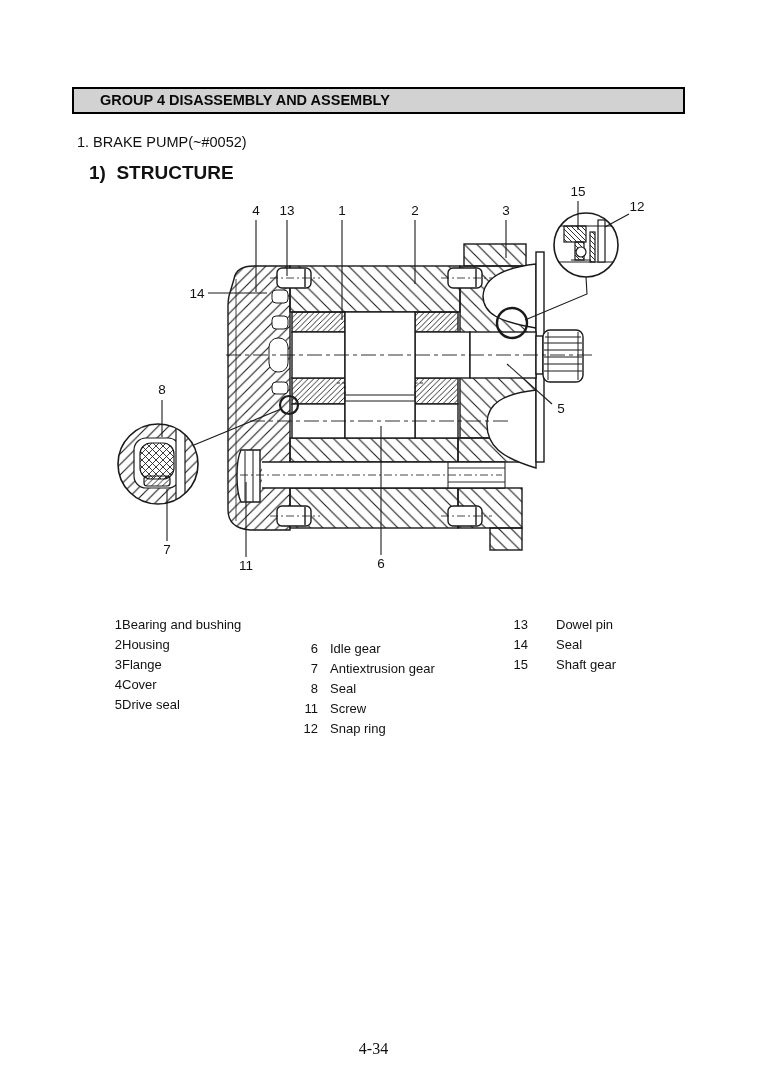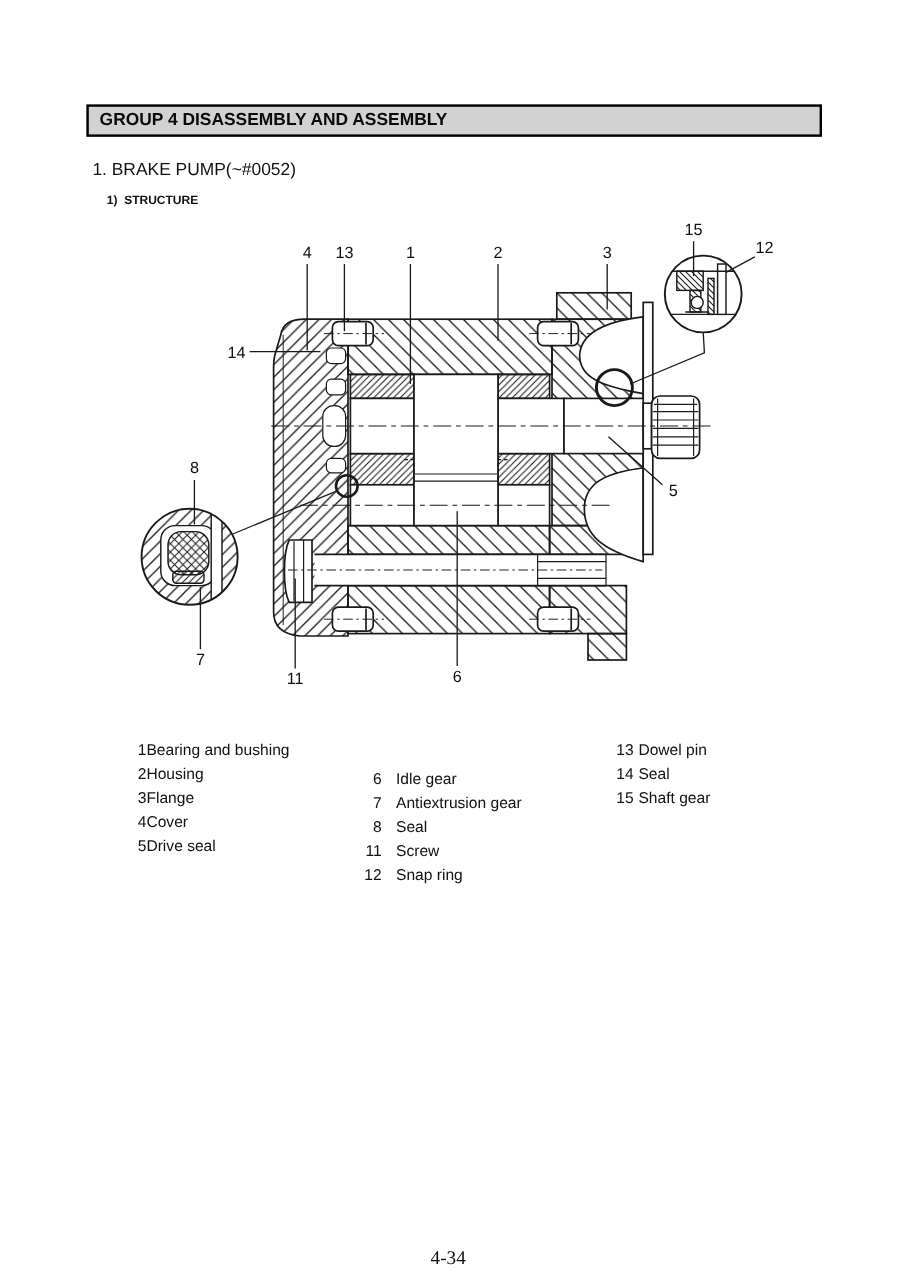--- a/index.html
+++ b/index.html
@@ -4,37 +4,37 @@
 <style>
   html,body{margin:0;padding:0;background:#ffffff;}
   body{
     width:769px;height:1069px;position:relative;overflow:hidden;
     font-family:"Liberation Sans","DejaVu Sans",sans-serif;color:#111;
   }
   .abs{position:absolute;}
   #header-bar{
     left:72px;top:87px;width:613px;height:27px;box-sizing:border-box;
     background:#d2d2d2;border:2px solid #000;
-    font-weight:bold;font-size:14.5px;line-height:23px;padding-left:9px;
+    font-weight:bold;font-size:14.5px;line-height:23px;padding-left:26px;
     letter-spacing:0px;color:#0a0a0a;
   }
   #section-title{left:77px;top:134px;font-weight:normal;font-size:14.5px;}
-  #subsection-title{left:89px;top:162px;font-weight:bold;font-size:10px;white-space:pre;}
+  #subsection-title{left:89px;top:162px;font-weight:bold;font-size:19px;white-space:pre;}
   #diagram-wrap{left:100px;top:180px;width:570px;height:400px;}
   #legend{left:0;top:615px;width:769px;font-size:13px;}
   .legend-col{position:absolute;top:0;}
   #legend-col1{left:100px;}
   #legend-col2{left:296px;margin-top:24px;}
   #legend-col3{left:506px;}
   .legend-row{height:20px;line-height:20px;white-space:nowrap;}
   .legend-num{display:inline-block;width:22px;text-align:right;}
   .legend-lbl{display:inline-block;}
   #legend-col1 .legend-lbl{}
   #legend-col2 .legend-lbl{margin-left:12px;}
-  #legend-col3 .legend-lbl{margin-left:4px;}
+  #legend-col3 .legend-lbl{margin-left:28px;}
   #page-number{
     left:0;top:1040px;width:747px;text-align:center;
     font-family:"Liberation Serif","DejaVu Serif",serif;font-size:16px;color:#111;
   }
   svg text{font-family:"Liberation Sans","DejaVu Sans",sans-serif;font-size:13.5px;fill:#111;}
 </style>
 </head>
 <body>
 
 <div id="header-bar" class="abs">GROUP 4 DISASSEMBLY AND ASSEMBLY</div>

